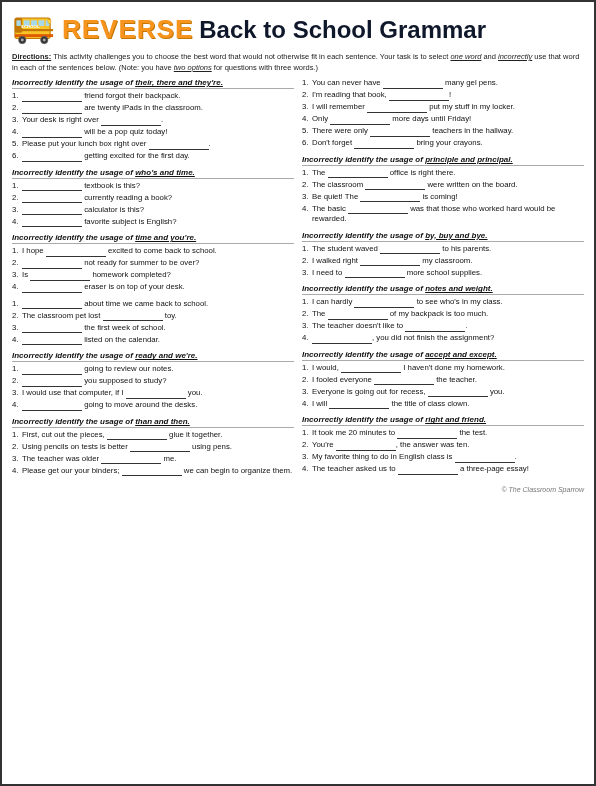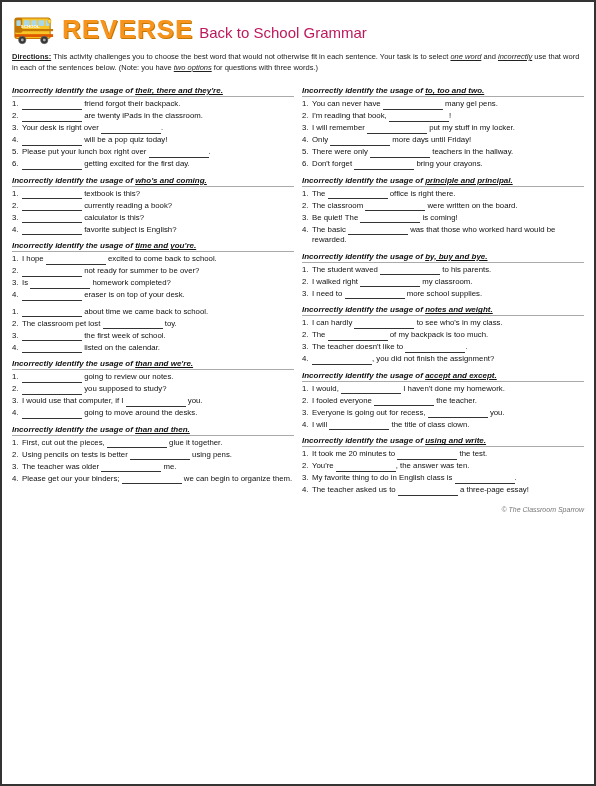--- a/index.html
+++ b/index.html
@@ -38,29 +38,29 @@
     .title-reverse {
       font-size: 26px;
       font-weight: 900;
       color: #f7941d;
       font-family: Arial Black, Arial, sans-serif;
       letter-spacing: 1px;
       text-shadow: 1px 1px 0 #c47700;
       margin-right: 6px;
     }
     .title-rest {
-      font-size: 15px;
-      font-weight: 400;
-      color: #be185d;
+      font-size: 24px;
+      font-weight: 700;
+      color: #0f172a;
       font-family: Arial Black, Arial, sans-serif;
     }
     .directions {
       font-size: 7.5px;
       color: #222;
-      margin-bottom: 13px;
+      margin-bottom: 5px;
       line-height: 1.4;
     }
     .directions span.underline {
       text-decoration: underline;
       font-weight: bold;
     }
     .directions em {
       font-style: italic;
       text-decoration: underline;
     }
@@ -159,21 +159,21 @@
           <ul class="items">
             <li><span class="num">1.</span><span class="blank"></span> friend forgot their backpack.</li>
             <li><span class="num">2.</span><span class="blank"></span> are twenty iPads in the classroom.</li>
             <li><span class="num">3.</span>Your desk is right over <span class="blank"></span>.</li>
             <li><span class="num">4.</span><span class="blank"></span> will be a pop quiz today!</li>
             <li><span class="num">5.</span>Please put your lunch box right over <span class="blank"></span>.</li>
             <li><span class="num">6.</span><span class="blank"></span> getting excited for the first day.</li>
           </ul>
         </div>
         <div class="section">
-          <div class="section-title">Incorrectly identify the usage of <span class="highlight">who's and coming.</span></div>
+          <div class="section-title">Incorrectly identify the usage of <span class="highlight">who's and time.</span></div>
           <ul class="items">
             <li><span class="num">1.</span><span class="blank"></span> textbook is this?</li>
             <li><span class="num">2.</span><span class="blank"></span> currently reading a book?</li>
             <li><span class="num">3.</span><span class="blank"></span> calculator is this?</li>
             <li><span class="num">4.</span><span class="blank"></span> favorite subject is English?</li>
           </ul>
         </div>
         <div class="section">
           <div class="section-title">Incorrectly identify the usage of <span class="highlight">time and you're.</span></div>
           <ul class="items">
@@ -185,42 +185,41 @@
         </div>
         <div class="section">
           <ul class="items">
             <li><span class="num">1.</span><span class="blank"></span> about time we came back to school.</li>
             <li><span class="num">2.</span>The classroom pet lost <span class="blank"></span> toy.</li>
             <li><span class="num">3.</span><span class="blank"></span> the first week of school.</li>
             <li><span class="num">4.</span><span class="blank"></span> listed on the calendar.</li>
           </ul>
         </div>
         <div class="section">
-          <div class="section-title">Incorrectly identify the usage of <span class="highlight">than and we're.</span></div>
+          <div class="section-title">Incorrectly identify the usage of <span class="highlight">ready and we're.</span></div>
           <ul class="items">
             <li><span class="num">1.</span><span class="blank"></span> going to review our notes.</li>
             <li><span class="num">2.</span><span class="blank"></span> you supposed to study?</li>
             <li><span class="num">3.</span>I would use that computer, if I <span class="blank"></span> you.</li>
             <li><span class="num">4.</span><span class="blank"></span> going to move around the desks.</li>
           </ul>
         </div>
         <div class="section">
           <div class="section-title">Incorrectly identify the usage of <span class="highlight">than and then.</span></div>
           <ul class="items">
             <li><span class="num">1.</span>First, cut out the pieces, <span class="blank"></span> glue it together.</li>
             <li><span class="num">2.</span>Using pencils on tests is better <span class="blank"></span> using pens.</li>
             <li><span class="num">3.</span>The teacher was older <span class="blank"></span> me.</li>
             <li><span class="num">4.</span>Please get our your binders; <span class="blank"></span> we can begin to organize them.</li>
           </ul>
         </div>
       </div>
 
     <div id="right-col">
         <div class="section">
-          <div class="section-title">Incorrectly identify the usage of <span class="highlight">to, too and two.</span></div>
           <ul class="items">
             <li><span class="num">1.</span>You can never have <span class="blank"></span> many gel pens.</li>
             <li><span class="num">2.</span>I'm reading that book, <span class="blank"></span>!</li>
             <li><span class="num">3.</span>I will remember <span class="blank"></span> put my stuff in my locker.</li>
             <li><span class="num">4.</span>Only <span class="blank"></span> more days until Friday!</li>
             <li><span class="num">5.</span>There were only <span class="blank"></span> teachers in the hallway.</li>
             <li><span class="num">6.</span>Don't forget <span class="blank"></span> bring your crayons.</li>
           </ul>
         </div>
         <div class="section">
@@ -252,21 +251,21 @@
         <div class="section">
           <div class="section-title">Incorrectly identify the usage of <span class="highlight">accept and except.</span></div>
           <ul class="items">
             <li><span class="num">1.</span>I would, <span class="blank"></span> I haven't done my homework.</li>
             <li><span class="num">2.</span>I fooled everyone <span class="blank"></span> the teacher.</li>
             <li><span class="num">3.</span>Everyone is going out for recess, <span class="blank"></span> you.</li>
             <li><span class="num">4.</span>I will <span class="blank"></span> the title of class clown.</li>
           </ul>
         </div>
         <div class="section">
-          <div class="section-title">Incorrectly identify the usage of <span class="highlight">using and write.</span></div>
+          <div class="section-title">Incorrectly identify the usage of <span class="highlight">right and friend.</span></div>
           <ul class="items">
             <li><span class="num">1.</span>It took me 20 minutes to <span class="blank"></span> the test.</li>
             <li><span class="num">2.</span>You're <span class="blank"></span>, the answer was ten.</li>
             <li><span class="num">3.</span>My favorite thing to do in English class is <span class="blank"></span>.</li>
             <li><span class="num">4.</span>The teacher asked us to <span class="blank"></span> a three-page essay!</li>
           </ul>
         </div>
       </div>
   </div>
 

